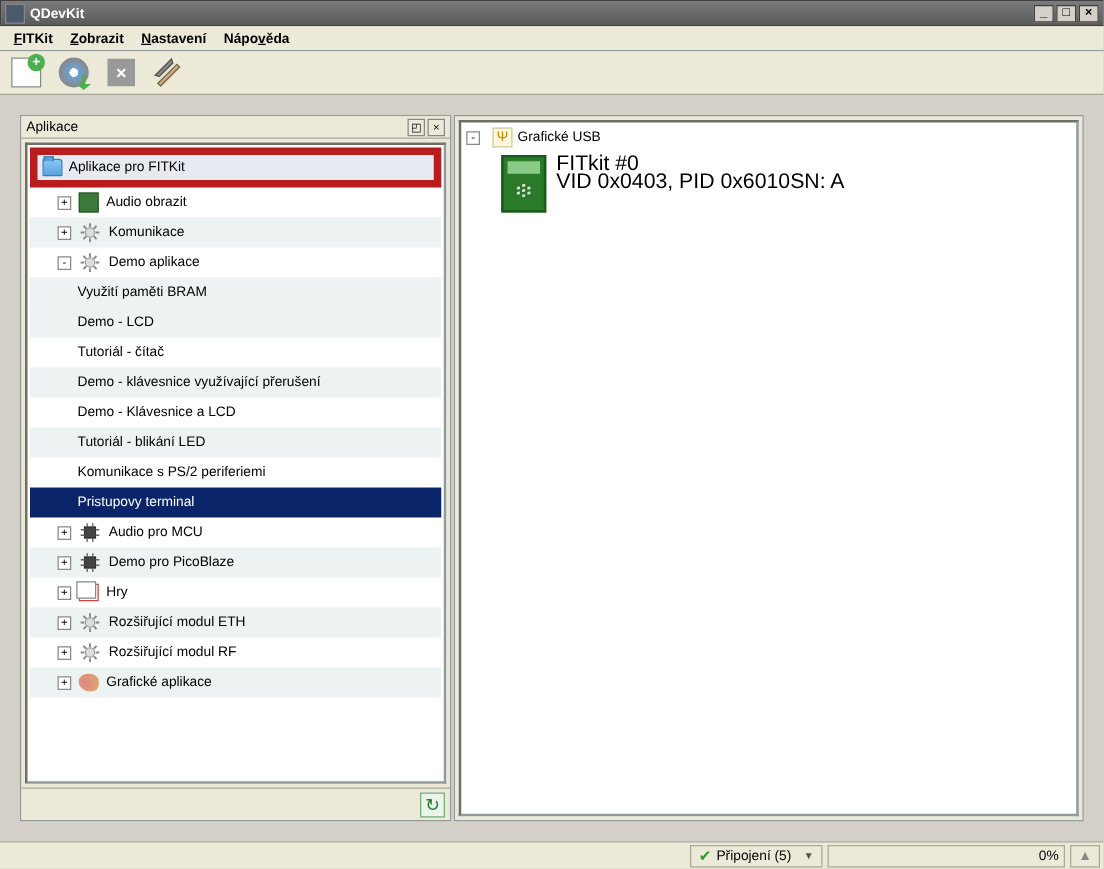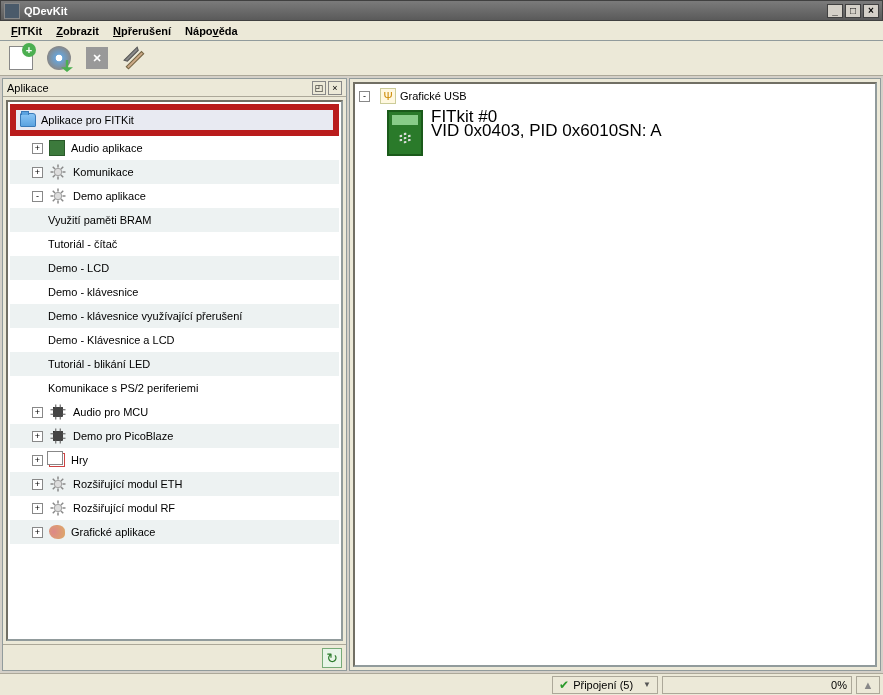--- a/index.html
+++ b/index.html
@@ -104,21 +104,21 @@
   color: #fff; font-weight: bold;
 }
 .tool-settings {
   width: 26px; height: 26px;
   position: relative;
 }
 .tool-settings svg { width: 26px; height: 26px; }
 .main {
   flex: 1;
   display: flex;
-  padding: 2px;
+  padding: 16px;
   gap: 2px;
   background: #d4d0c8;
 }
 .panel {
   background: #ece9d8;
   border: 1px solid #919b9c;
   display: flex;
   flex-direction: column;
 }
 .left-panel { width: 345px; }
@@ -335,21 +335,21 @@
   <div class="winbtns">
     <div class="winbtn">_</div>
     <div class="winbtn">□</div>
     <div class="winbtn">×</div>
   </div>
 </div>
 
 <div class="menubar">
   <div class="menu-item"><u>F</u><span>ITKit</span></div>
   <div class="menu-item"><u>Z</u><span>obrazit</span></div>
-  <div class="menu-item"><u>N</u><span>přerušení</span></div>
+  <div class="menu-item"><u>N</u><span>astavení</span></div>
   <div class="menu-item">Nápo<u>v</u><span>ěda</span></div>
 </div>
 
 <div class="toolbar">
   <div class="tool-btn">
       <div class="tool-new"></div>
     </div>
   <div class="tool-btn">
       <div class="tool-disk"></div>
     </div>
@@ -375,21 +375,21 @@
     </div>
     <div class="tree-container">
       <div class="tree" id="tree">
         <div class="tree-root">
           <span class="folder-icon"></span>
           <span>Aplikace pro FITKit</span>
         </div>
       <div class="tree-row indent1">
             <span class="expander">+</span>
             <span class="row-icon app-icon"></span>
-            <span>Audio aplikace</span>
+            <span>Audio obrazit</span>
           </div>
           <div class="tree-row indent1 striped">
             <span class="expander">+</span>
             <span class="row-icon gear-icon"><svg viewBox="0 0 24 24">
                 <circle cx="12" cy="12" r="5" fill="#ddd" stroke="#888"></circle>
                 <g stroke="#888" stroke-width="2">
                   <line x1="12" y1="2" x2="12" y2="6"></line>
                   <line x1="12" y1="18" x2="12" y2="22"></line>
                   <line x1="2" y1="12" x2="6" y2="12"></line>
                   <line x1="18" y1="12" x2="22" y2="12"></line>
@@ -414,40 +414,40 @@
                   <line x1="16" y1="16" x2="19" y2="19"></line>
                   <line x1="5" y1="19" x2="8" y2="16"></line>
                   <line x1="16" y1="8" x2="19" y2="5"></line>
                 </g>
               </svg></span>
             <span>Demo aplikace</span>
           </div>
           <div class="tree-row indent2 striped">
             <span>Využití paměti BRAM</span>
           </div>
+          <div class="tree-row indent2 striped">
+            <span>Demo - LCD</span>
+          </div>
           <div class="tree-row indent2">
             <span>Tutoriál - čítač</span>
           </div>
           <div class="tree-row indent2 striped">
-            <span>Demo - LCD</span>
-          </div>
-          <div class="tree-row indent2">
-            <span>Demo - klávesnice</span>
-          </div>
-          <div class="tree-row indent2 striped">
             <span>Demo - klávesnice využívající přerušení</span>
           </div>
           <div class="tree-row indent2">
             <span>Demo - Klávesnice a LCD</span>
           </div>
           <div class="tree-row indent2 striped">
             <span>Tutoriál - blikání LED</span>
           </div>
           <div class="tree-row indent2">
             <span>Komunikace s PS/2 periferiemi</span>
+          </div>
+          <div class="tree-row indent2 selected">
+            <span>Pristupovy terminal</span>
           </div>
           <div class="tree-row indent1">
             <span class="expander">+</span>
             <span class="row-icon chip-icon"><svg viewBox="0 0 24 24">
                 <rect x="6" y="6" width="12" height="12" fill="#444" stroke="#222"></rect>
                 <g stroke="#666" stroke-width="1.5">
                   <line x1="2" y1="9" x2="6" y2="9"></line>
                   <line x1="2" y1="15" x2="6" y2="15"></line>
                   <line x1="18" y1="9" x2="22" y2="9"></line>
                   <line x1="18" y1="15" x2="22" y2="15"></line>

